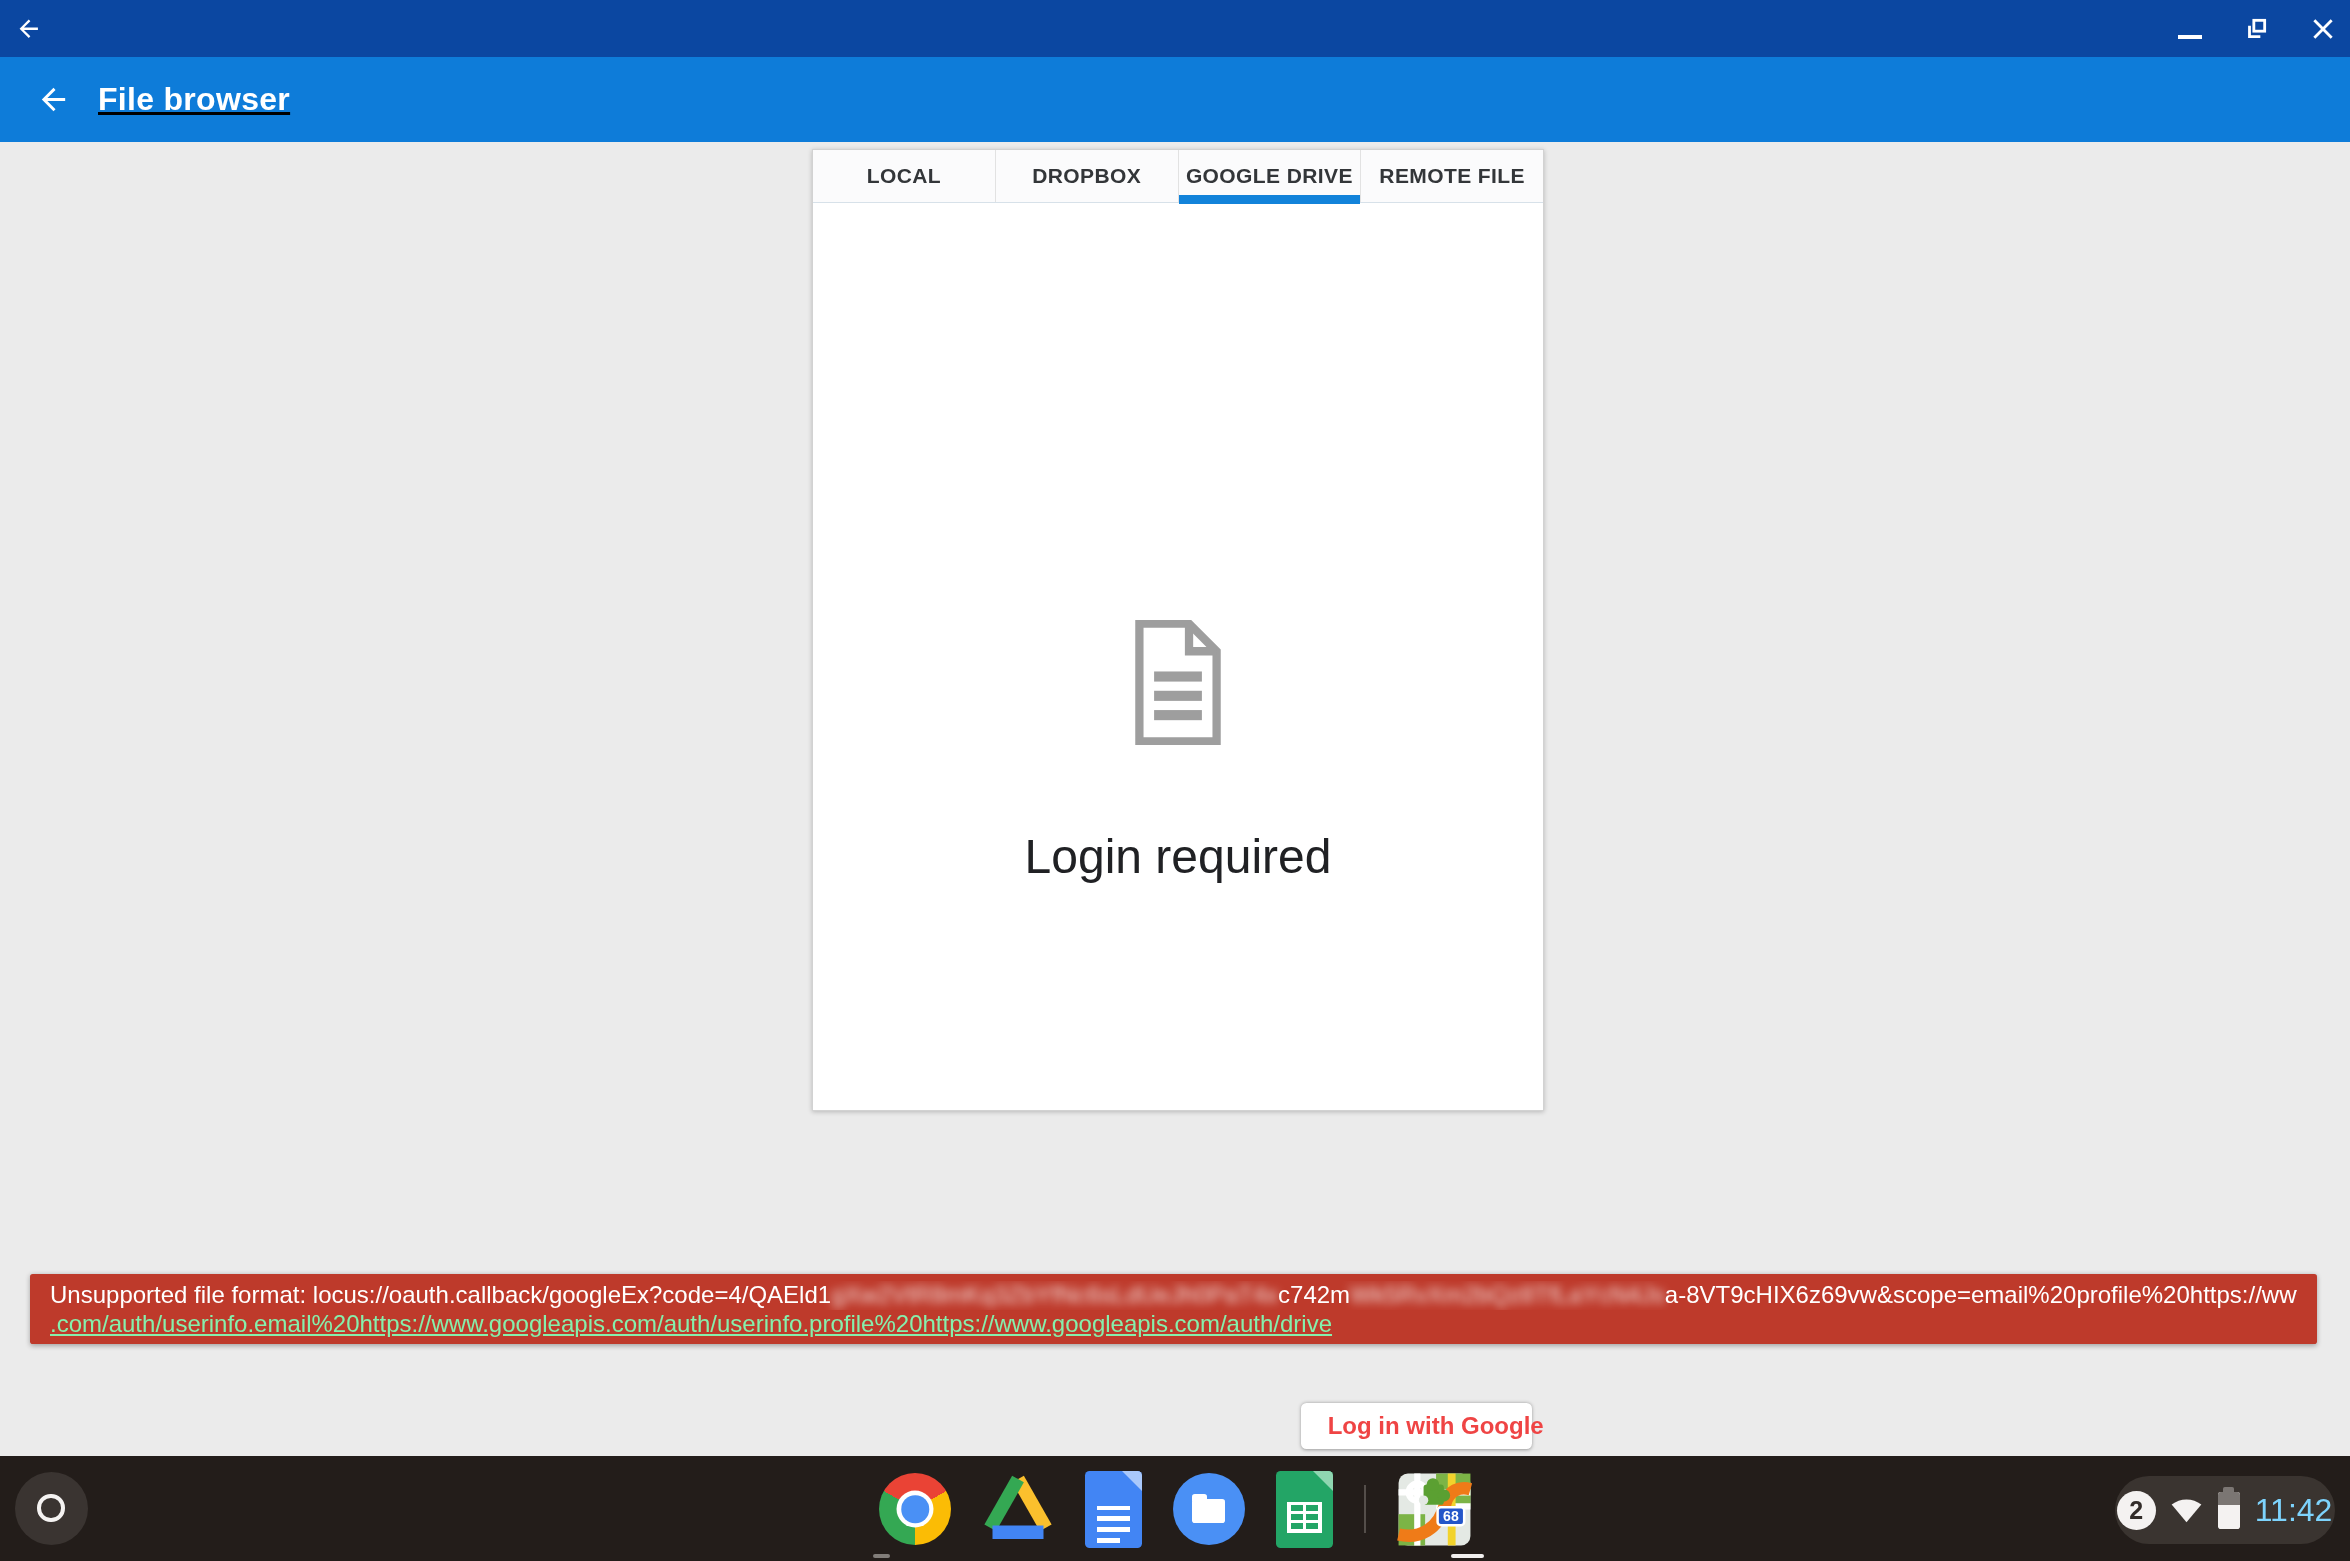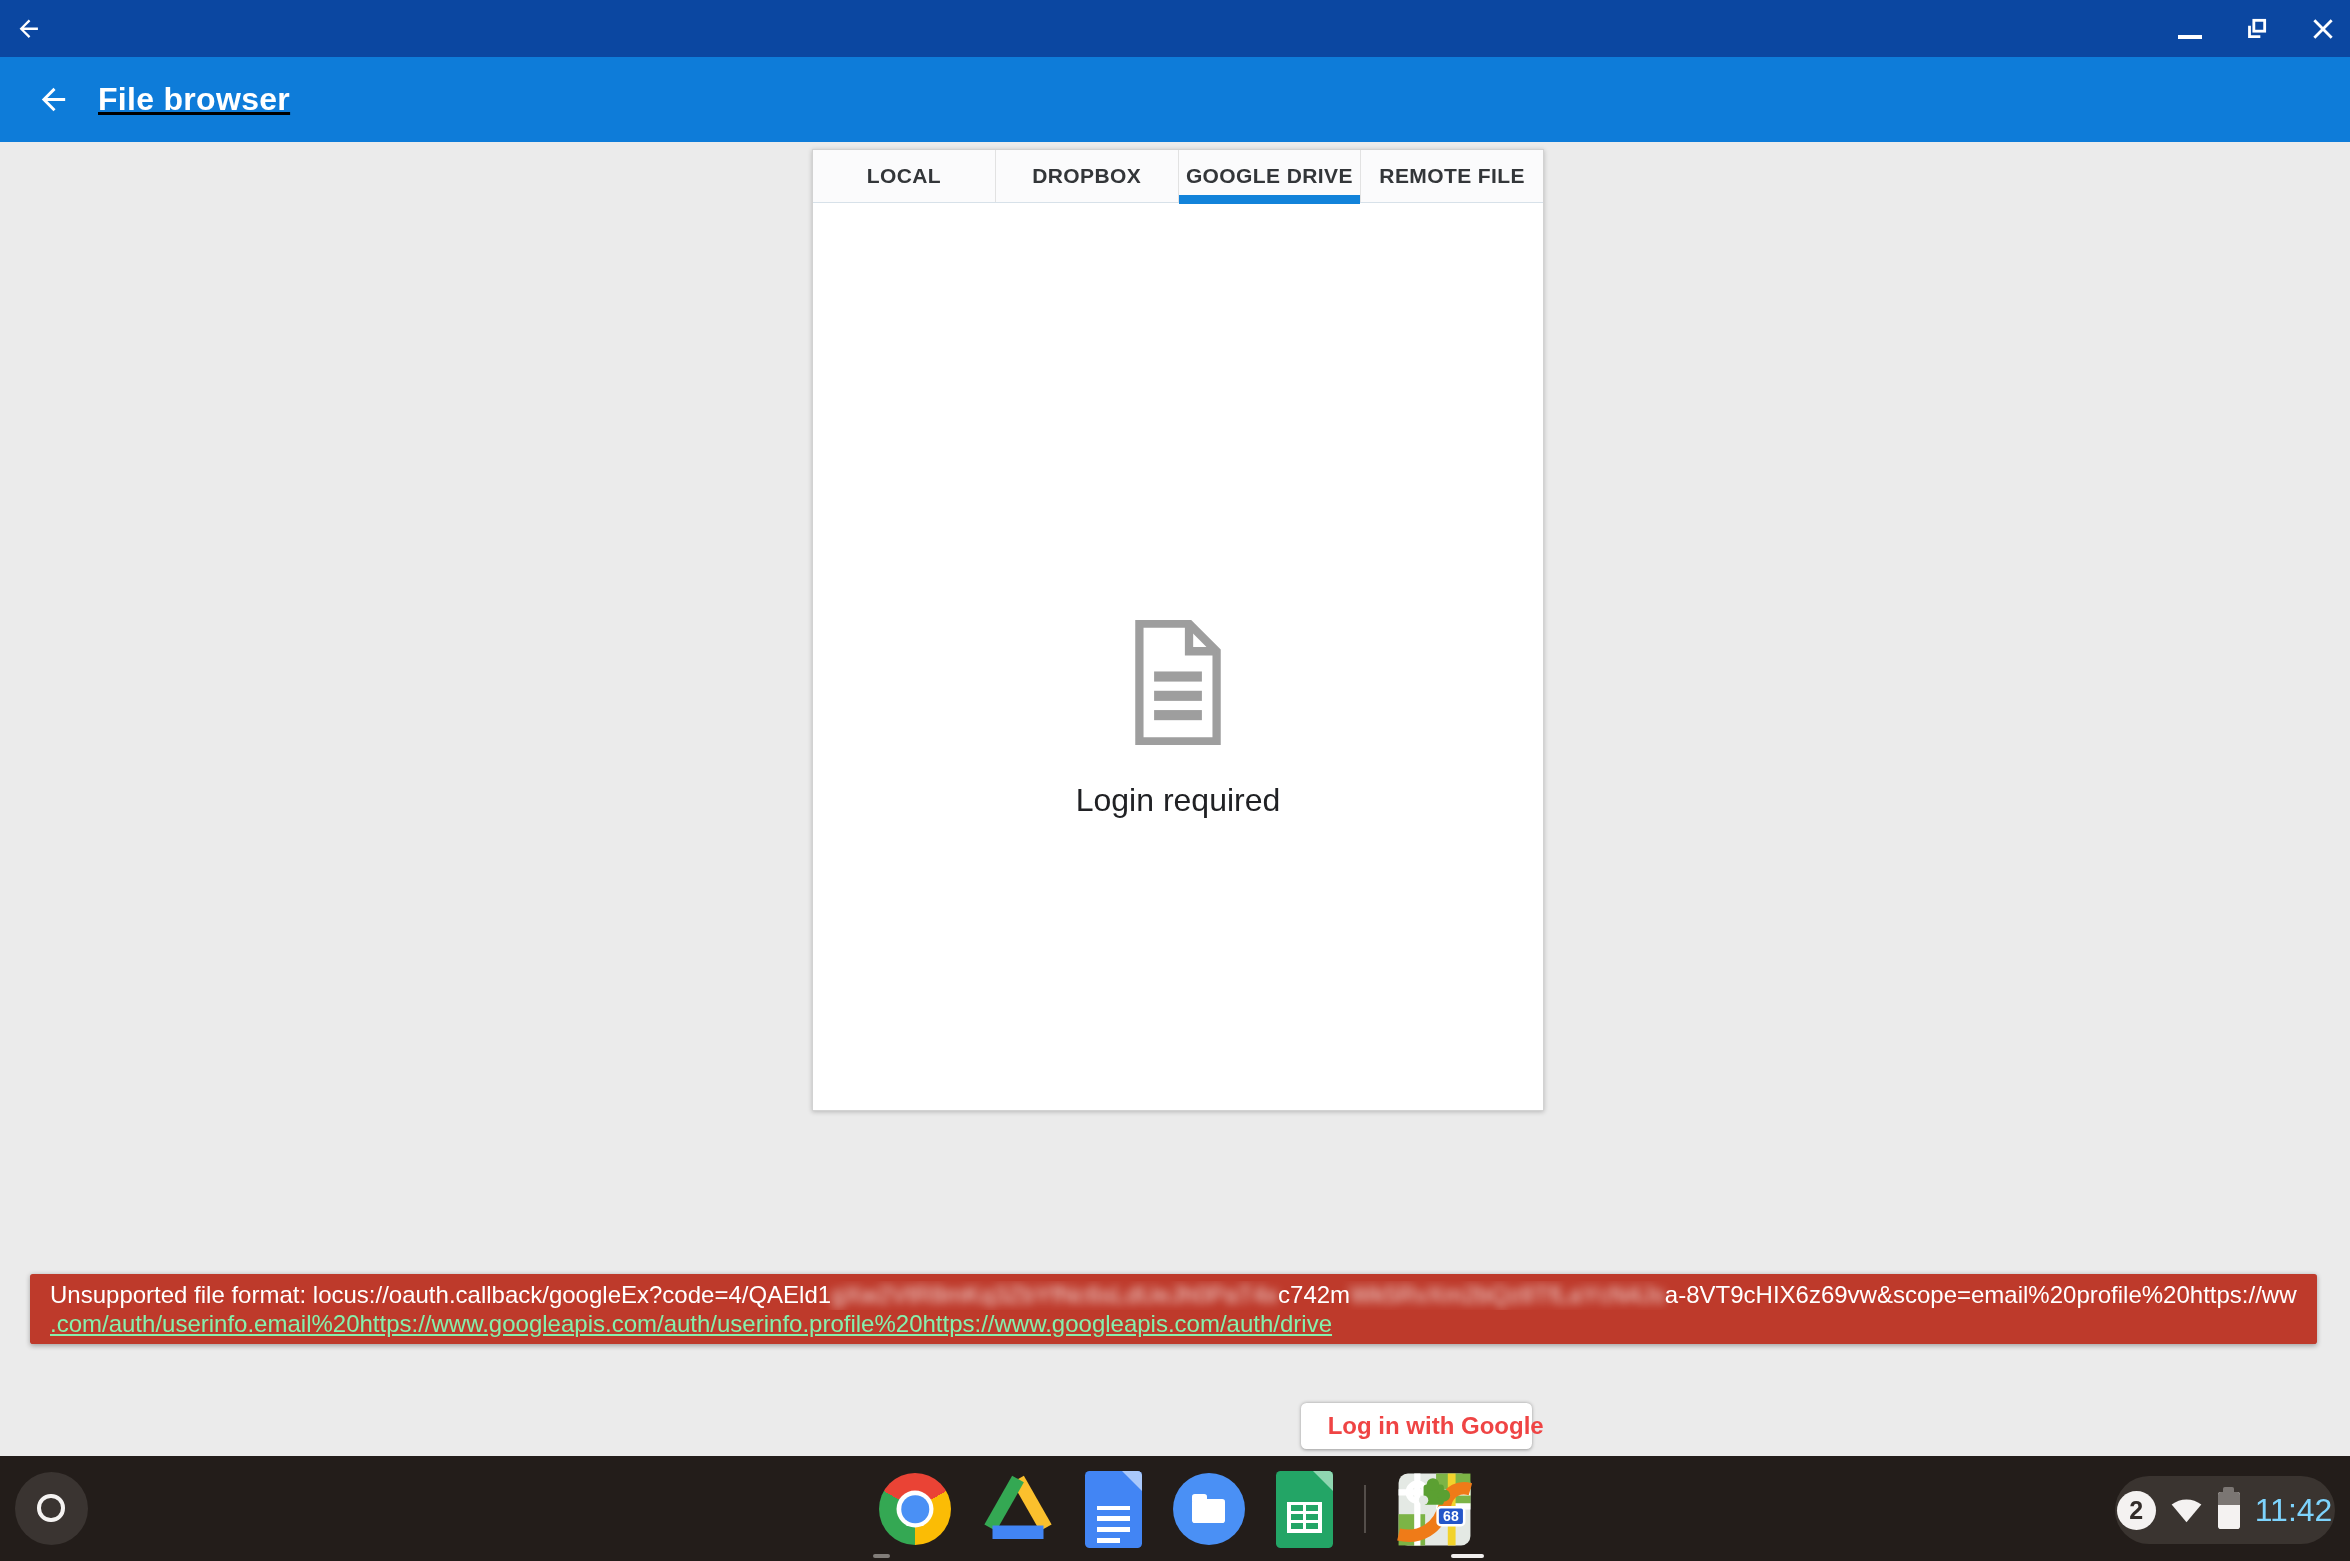--- a/index.html
+++ b/index.html
@@ -25,21 +25,21 @@
          border:0.9px solid #d2d2d2;box-shadow:0 0.9px 4.6px rgba(0,0,0,.22);z-index:1;}
   
   .tabbar{position:absolute;left:0;top:0;width:100%;height:53px;background:#fbfbfc;
           display:flex;border-bottom:1.8px solid #d7e1e9;}
   .tab{flex:1;display:flex;align-items:center;justify-content:center;position:relative;cursor:pointer;}
   .tab + .tab{border-left:0.9px solid #e2e2e2;}
   .tab span{font-size:21px;font-weight:700;color:#333639;letter-spacing:0.4px;}
   .tab.active::after{content:"";position:absolute;left:0;right:0;bottom:-1.8px;height:9.2px;background:#1283da;}
   
   .empty{position:absolute;left:0;top:470px;width:100%;display:flex;flex-direction:column;align-items:center;}
-  .empty-msg{margin-top:37px;font-size:32px;color:#202124;}
+  .empty-msg{margin-top:84px;font-size:48px;color:#202124;}
   
   .google-btn{position:absolute;left:488px;top:1253px;width:231px;height:46px;background:#fff;border:none;
               border-radius:5.5px;box-shadow:0 0.9px 3.7px rgba(0,0,0,.35);display:flex;align-items:center;
               padding:0 14.7px;gap:12px;cursor:pointer;}
   .google-btn span{font-size:24px;font-weight:700;color:#ef4444;white-space:nowrap;}
   
   .banner{position:absolute;left:30px;top:1132px;width:2287px;height:70px;background:#be3a2b;border-radius:2.8px;
           box-shadow:0 1.8px 5.5px rgba(0,0,0,.3);z-index:5;padding:7.3px 20px;color:#fff;font-size:24px;line-height:28.5px;}
   .banner-line{white-space:nowrap;overflow:hidden;}
   .banner a,.lnk{color:#86efac;text-decoration:underline;cursor:pointer;}

